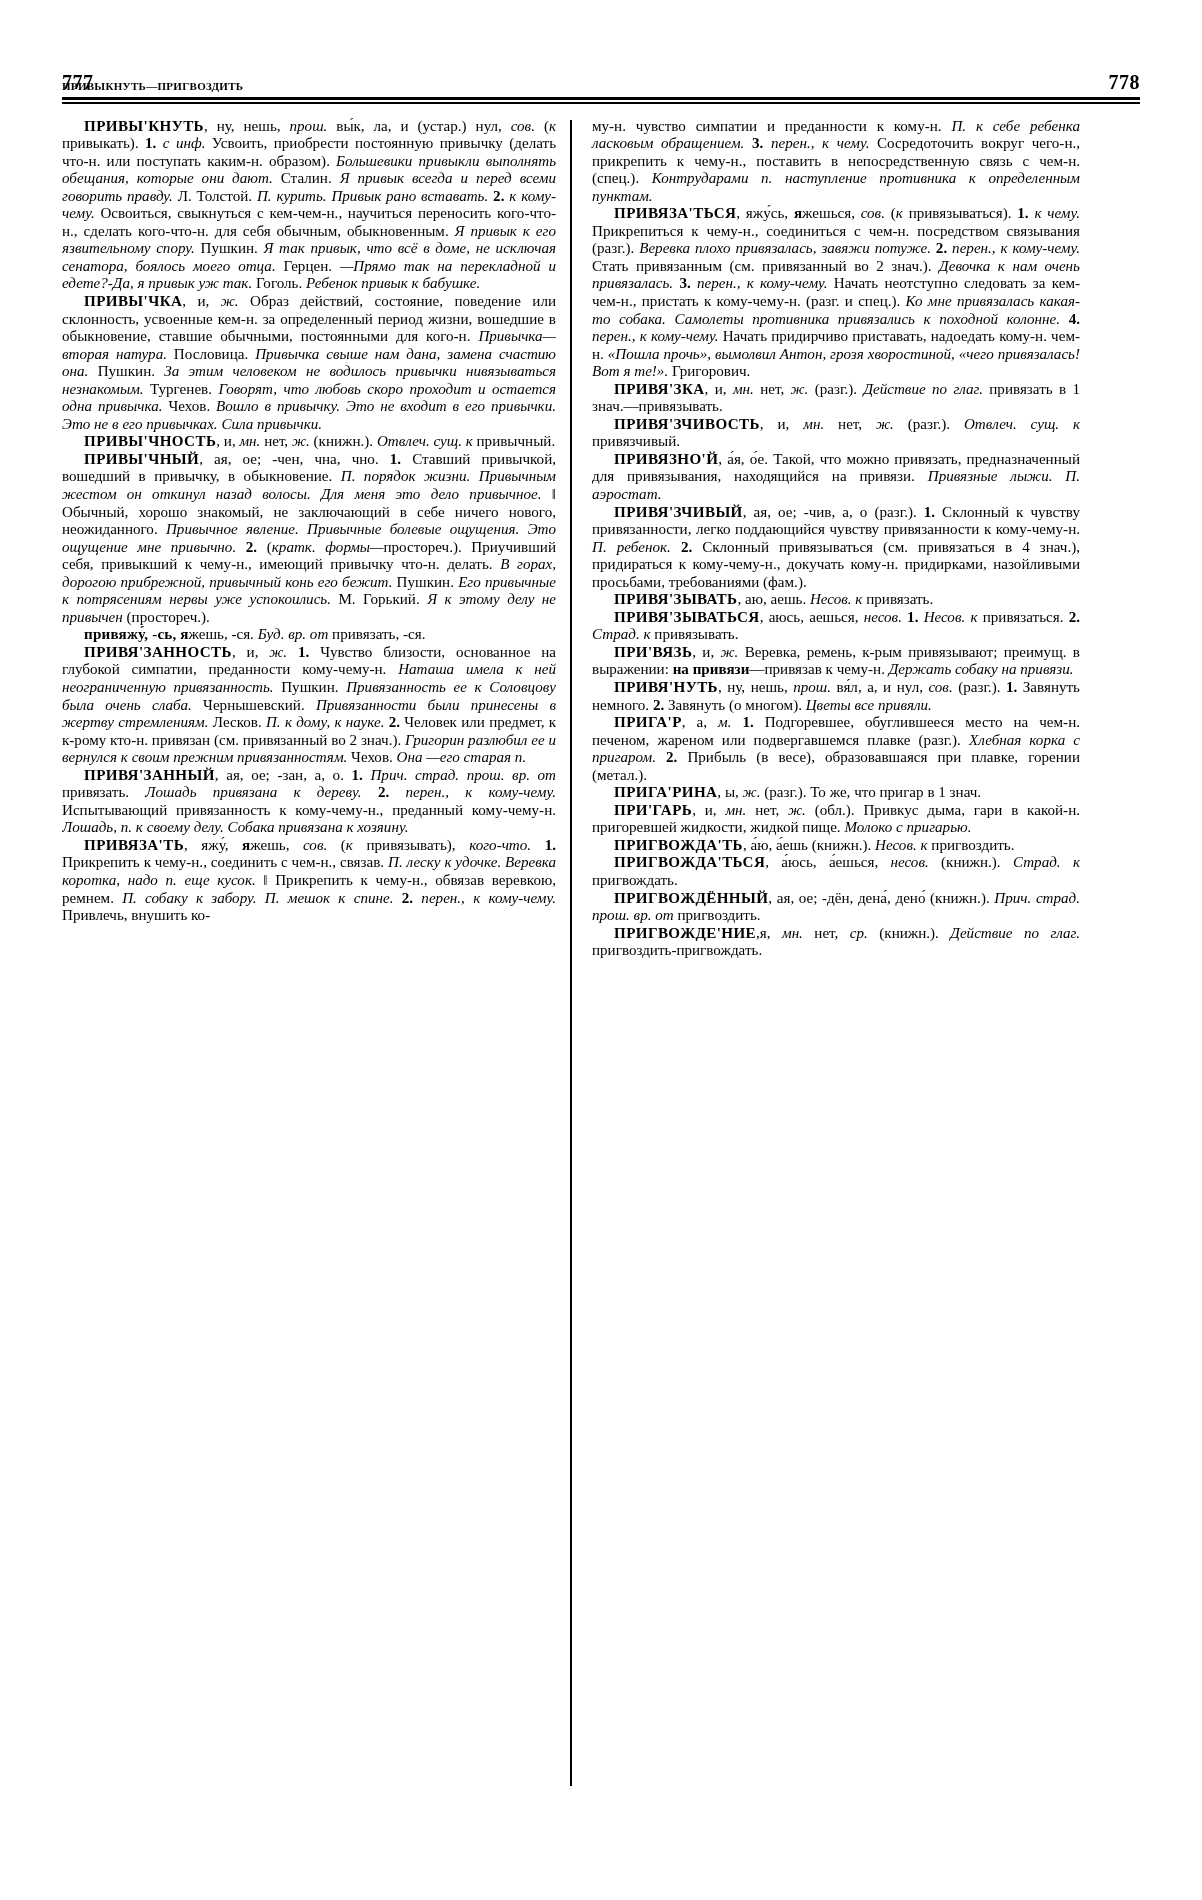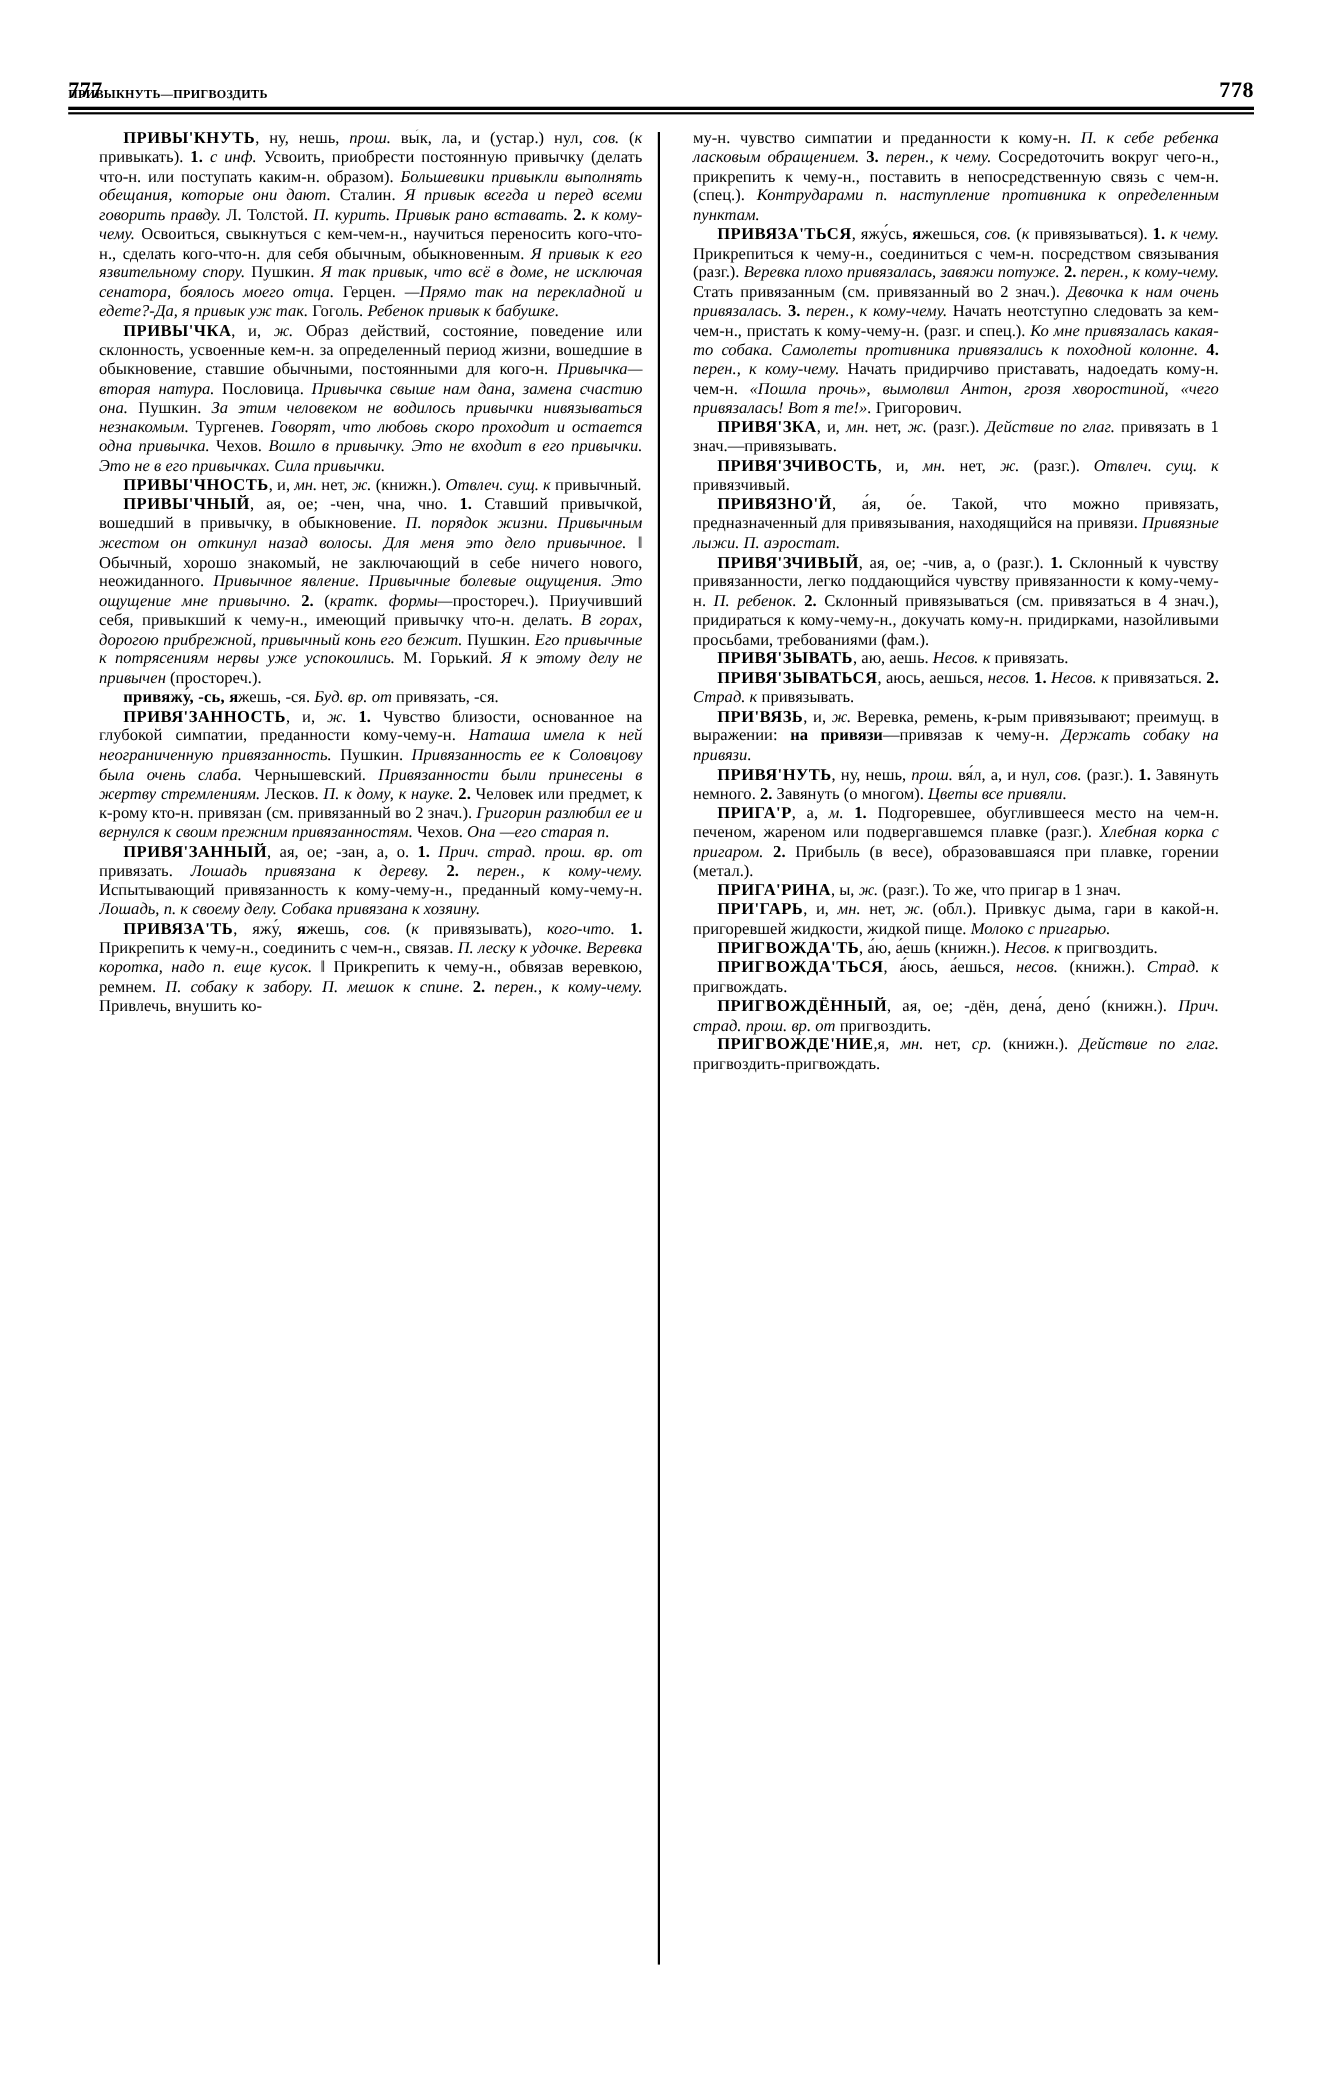--- a/index.html
+++ b/index.html
@@ -72,22 +72,22 @@
   .col {
     width: 508px;
     box-sizing: border-box;
     font-size: 15.1px;
     line-height: 17.55px;
     text-align: justify;
     text-justify: inter-word;
     hyphens: manual;
     overflow: hidden;
   }
-  .col-left  { padding-right: 14px; margin-left: 28px; }
-  .col-right { padding-left: 30px; }
+  .col-left  { padding-right: 14px; }
+  .col-right { padding-left: 20px; }
   .col-divider {
     width: 2px;
     background: #000;
     margin-top: 2px;
     margin-bottom: 4px;
     flex: 0 0 2px;
   }
 
   .entry {
     margin: 0;

